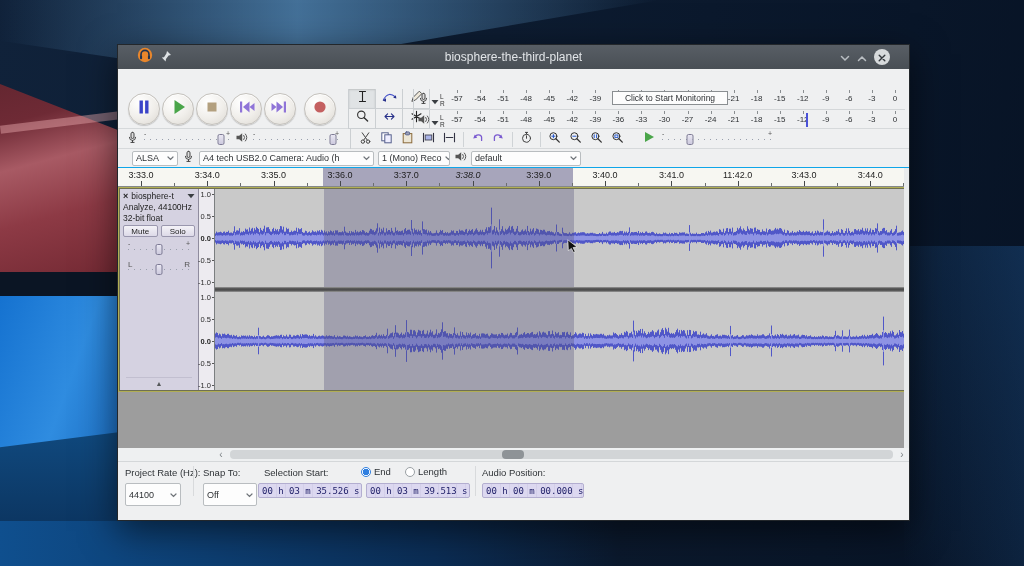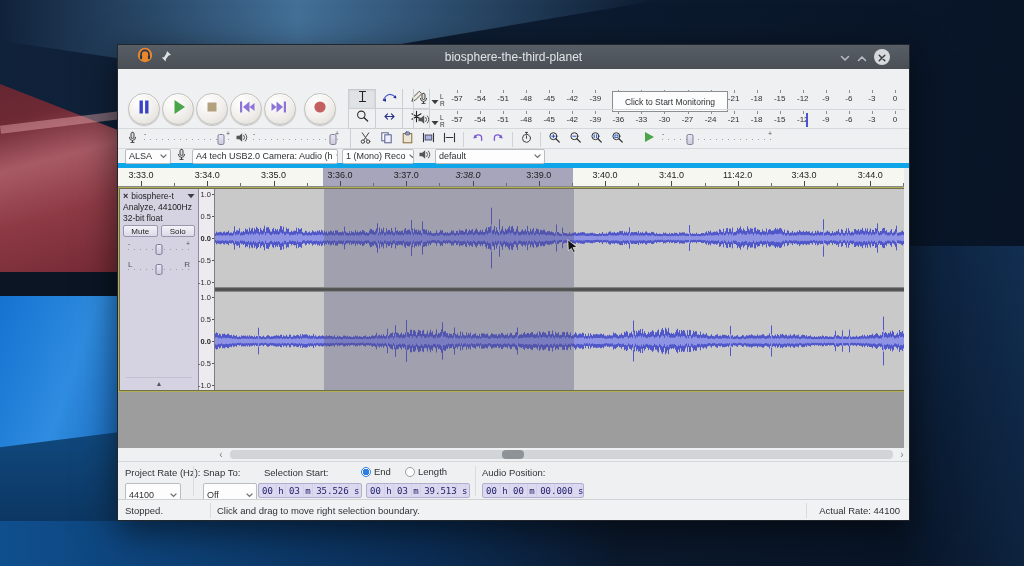--- a/index.html
+++ b/index.html
@@ -37,35 +37,35 @@
   .tools{position:absolute;left:230px;top:0;width:81px;height:40px;display:grid;grid-template-columns:repeat(3,27px);grid-template-rows:20px 20px;border-left:1px solid #cbcfd2}
   .tool-cell{border-right:1px solid #cbcfd2;border-bottom:1px solid #cbcfd2;display:flex;align-items:center;justify-content:center;background:#eff0f1}
   .tool-cell.pressed{background:#e0e3e5;box-shadow:inset 0 1px 2px rgba(0,0,0,.15)}
   .meters{position:absolute;left:295px;top:0;width:492px;height:40px;border-left:1px solid #cbcfd2}
   .meter-row{position:absolute;left:0;right:0;height:20px}
   .meter-row.play{top:20px;border-top:1px solid #d4d7d9}
   .m-ic{position:absolute;left:3px;top:2px;display:flex;align-items:center;gap:1px}
   .m-lr{display:flex;flex-direction:column;font-size:6.5px;line-height:7px;color:#333}
   .m-tick{position:absolute;font-size:8px;color:#2e3134;transform:translateX(-50%);top:5px}
   .m-tickline{position:absolute;width:1px;height:3px;background:#8a8e91;top:1px}
-  .monitor-box{position:absolute;left:198px;top:2px;width:116px;height:21px;background:#fcfcfc;border:1px solid #8a8e91;font-size:8.5px;color:#2e3134;display:flex;align-items:center;justify-content:center;white-space:nowrap}
+  .monitor-box{position:absolute;left:198px;top:2px;width:116px;height:14px;background:#fcfcfc;border:1px solid #8a8e91;font-size:8.5px;color:#2e3134;display:flex;align-items:center;justify-content:center;white-space:nowrap}
   .peak-tick{position:absolute;left:392px;top:3px;width:2px;height:14px;background:#4a52d8}
 
   .mixer{position:absolute;left:4px;top:0;height:20px;display:flex;align-items:center;gap:5px;padding-left:4px}
   .slider{position:relative;height:12px}
   .slider .track{position:absolute;left:0;right:0;top:6px;height:1px;background:repeating-linear-gradient(90deg,#9aa0ad 0 1px,transparent 1px 6px)}
   .slider .minus,.slider .plus{position:absolute;top:-3px;font-size:7px;color:#555}
   .slider .minus{left:0}.slider .plus{right:0}
   .slider .thumb{position:absolute;top:1px;width:7px;height:11px;background:linear-gradient(#e9e7f2,#cdcade);border:1px solid #7d7a95;border-radius:2px;transform:translateX(-50%)}
   .editbar{position:absolute;left:232px;top:0;height:20px;display:flex;align-items:center;border-left:1px solid #cbcfd2;padding-left:4px}
   .ebtn{width:21px;height:17px;display:flex;align-items:center;justify-content:center}
   .vsep{width:1px;height:15px;background:#cfd3d6;margin:0 3px}
   .paspeed{display:flex;align-items:center;gap:6px;margin-left:14px}
 
-  .devbar{position:absolute;top:104px;left:0;right:0;height:19px;background:#eff0f1;border-bottom:5px solid #0ea5e9;display:flex;align-items:center;gap:4px;padding-left:7px}
+  .devbar{position:absolute;top:104px;left:0;right:0;height:19px;background:#eff0f1;border-bottom:1px solid #0ea5e9;display:flex;align-items:center;gap:4px;padding-left:14px}
   .combo{height:15px;background:#fdfdfd;border:1px solid #b9bdc0;border-radius:2px;font-size:9px;color:#2e3134;display:flex;align-items:center;gap:3px;padding:0 3px;white-space:nowrap;overflow:hidden}
   .combo .chev{margin-left:auto;flex:none}
 
   
   .ruler{position:absolute;top:123px;left:0;width:787px;height:19px;background:#f7f7f2;border-bottom:1px solid #85888a;overflow:hidden}
   .ruler-sel{position:absolute;left:205px;width:250px;top:0;bottom:0;background:#a7a5bb}
   .r-label{position:absolute;top:2px;font-size:9px;color:#1d1d1d;transform:translateX(-50%);white-space:nowrap}
   .r-maj{position:absolute;bottom:0;width:1px;height:5px;background:#45484a}
   .r-min{position:absolute;bottom:0;width:1px;height:3px;background:#6b6e70}
 
@@ -469,21 +469,21 @@
       <div class="combo" style="width:46px">
         <span>ALSA</span>
           <span class="chev"><svg width="7" height="5" viewBox="0 0 7 5" fill="none" stroke-linecap="round">
               <path d="M1 1l2.5 2.5L6 1" stroke="#6f7479" stroke-width="1.2"></path>
             </svg></span>
       </div>
       <span id="dev-mic"><svg width="13" height="13" viewBox="0 0 13 13" fill="none" stroke-linecap="round">
             <rect x="5" y="1.3" width="3" height="6.2" rx="1.5" stroke="#444" stroke-width="1" fill="#dcdcdc"></rect>
             <path d="M3.4 6.3a3.1 3.1 0 0 0 6.2 0M6.5 9.4v2M4.9 11.4h3.2" stroke="#444" stroke-width="1"></path>
           </svg></span>
-      <div class="combo" style="width:146px">
+      <div class="combo" style="width:175px">
         <span>A4 tech USB2.0 Camera: Audio (h</span>
           <span class="chev"><svg width="7" height="5" viewBox="0 0 7 5" fill="none" stroke-linecap="round">
               <path d="M1 1l2.5 2.5L6 1" stroke="#6f7479" stroke-width="1.2"></path>
             </svg></span>
       </div>
       <div class="combo" style="width:72px">
         <span>1 (Mono) Reco</span>
           <span class="chev"><svg width="7" height="5" viewBox="0 0 7 5" fill="none" stroke-linecap="round">
               <path d="M1 1l2.5 2.5L6 1" stroke="#6f7479" stroke-width="1.2"></path>
             </svg></span>
@@ -658,21 +658,14 @@
           <span class="chev"></span>
       </div>
       <div class="sb-sep" style="left:357px"></div>
       <span class="sb-label" style="left:364px">Audio Position:</span>
       <div class="timefield" style="left:364px;width:102px">
         <span>00 h 00 m 00.000 s</span>
           <span class="chev"></span>
       </div>
     </div>
 
-    <div class="statusbar">
-      <span class="st-item" style="left:7px">Stopped.</span>
-      <div class="st-sep" style="left:92px"></div>
-      <span class="st-item" style="left:99px">Click and drag to move right selection boundary.</span>
-      <div class="st-sep" style="left:688px"></div>
-      <span class="st-item" style="right:9px">Actual Rate: 44100</span>
-    </div>
   </div>
 </div>
 
 </body></html>

